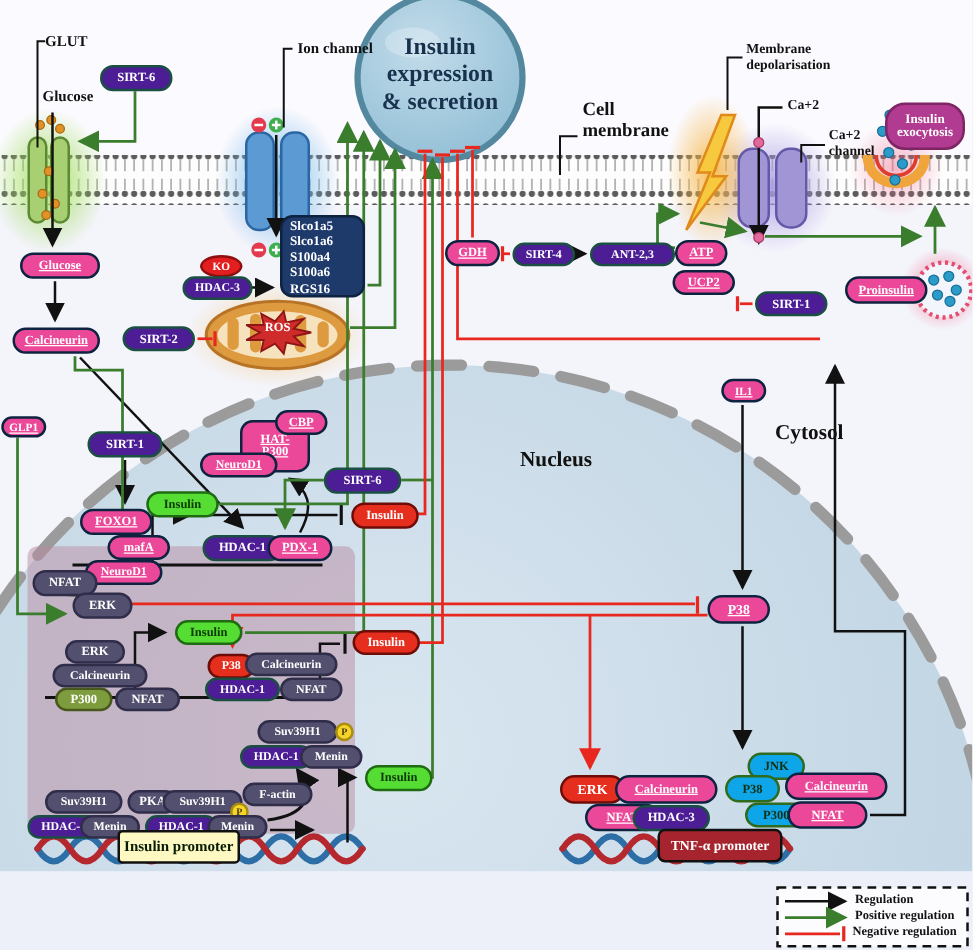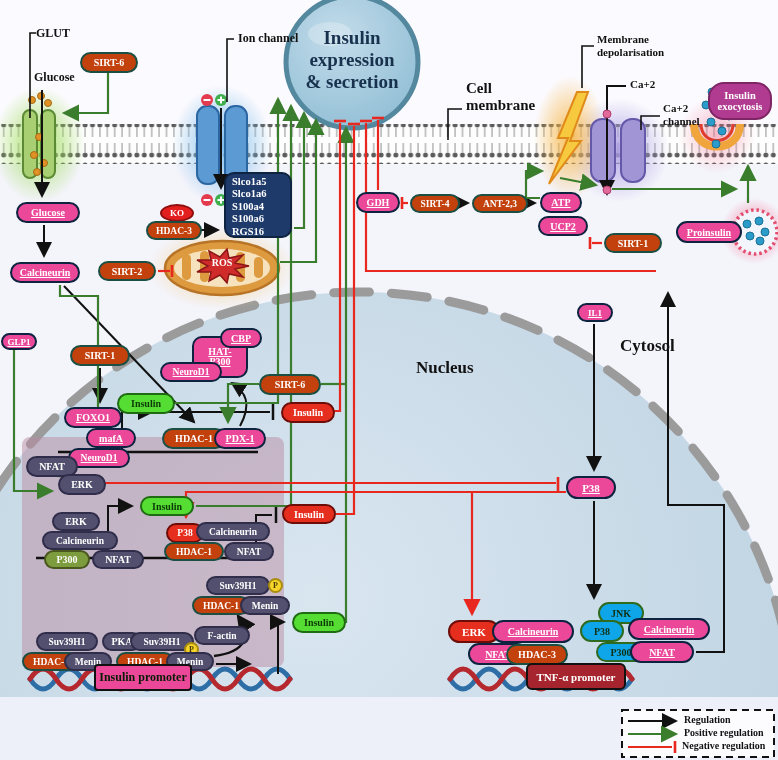--- a/index.html
+++ b/index.html
@@ -4,29 +4,29 @@
 <style>
   html,body{margin:0;padding:0;background:#eef0f8;}
   .stage{position:relative;width:778px;height:760px;overflow:hidden;
          font-family:"Liberation Serif","DejaVu Serif",serif;background:#fbfafe;}
   svg.layer{position:absolute;left:0;top:0;}
   .pill{position:absolute;display:flex;align-items:center;justify-content:center;
         box-sizing:border-box;border-radius:12px;border:2px solid #0e2340;
         font-weight:bold;font-size:10px;color:#fff;white-space:nowrap;z-index:3;}
   .navy{background:#ec4899;border-color:#0e2340;text-decoration:underline;}
   .slate{background:#52506e;border-color:#2f2d4a;}
-  .teal{background:#c2410c;border-color:#1b4f44;}
+  .teal{background:#4c1d95;border-color:#1b4f44;}
   .greenpill{background:#55dd33;border-color:#1e6b12;color:#0c3a06;}
   .redpill{background:#e62e1f;border-color:#6e0d07;color:#fff;}
   .olive{background:#7d9c3d;border-color:#49581f;color:#fff;}
   .tnfgreen{background:#0ea5e9;border-color:#2f6b1f;color:#103012;}
   .magenta{background:#b13b90;border-color:#7e2565;}
   .kored{background:#e31e1e;border-color:#8e0f0f;border-radius:50%;}
   .pcirc{background:#f6d42a;border-color:#a98d0e;color:#4a3b06;border-radius:50%;}
-  .promoGreen{background:#ec4899;border-color:#111;color:#081c05;border-radius:4px;}
+  .promoGreen{background:#fef9c3;border-color:#111;color:#081c05;border-radius:4px;}
   .promoRed{background:#a6242e;border-color:#111;color:#fff;border-radius:6px;}
   .boxy{border-radius:10px;}
   .multiline{white-space:pre-line;text-align:center;line-height:1.05;}
   .lbl{position:absolute;font-weight:bold;color:#111;z-index:3;white-space:nowrap;}
   .mlbl{white-space:pre-line;line-height:1.15;}
   .slcoBox{position:absolute;left:224px;top:172px;width:68px;height:66px;z-index:3;
            background:#1d3a6b;border:2px solid #0e2340;border-radius:10px;color:#fff;
            font-weight:bold;font-size:10.5px;line-height:12.4px;padding:2px 0 0 6px;box-sizing:border-box;}
   .circleTxt{position:absolute;left:282px;top:27px;width:140px;z-index:3;text-align:center;
              font-weight:bold;font-size:19px;line-height:22px;color:#18324e;white-space:pre-line;}
@@ -316,21 +316,21 @@
   <div>Slco1a5</div>
   <div>Slco1a6</div>
   <div>S100a4</div>
   <div>S100a6</div>
   <div>RGS16</div>
 </div>
 <div class="pill teal" style="left:98px;top:261px;width:58px;height:20px">SIRT-2</div>
 
 <div class="pill navy" style="left:356px;top:192px;width:44px;height:21px">GDH</div>
 <div class="pill teal" style="left:410px;top:194px;width:50px;height:19px;font-size:9.5px">SIRT-4</div>
-<div class="pill teal" style="left:472px;top:194px;width:56px;height:19px;font-size:9.5px">ANT-2,3</div>
+<div class="pill teal" style="left:472px;top:194px;width:68px;height:19px;font-size:9.5px">ANT-2,3</div>
 <div class="pill navy" style="left:540px;top:192px;width:42px;height:21px">ATP</div>
 <div class="pill navy" style="left:538px;top:216px;width:50px;height:20px">UCP2</div>
 <div class="pill teal" style="left:604px;top:233px;width:58px;height:20px">SIRT-1</div>
 <div class="pill navy" style="left:676px;top:221px;width:66px;height:22px">Proinsulin</div>
 <div class="pill magenta multiline" style="left:708px;top:82px;width:64px;height:38px;font-size:10.5px;border-radius:16px">Insulin
 exocytosis</div>
 
 <div class="pill navy" style="left:577px;top:303px;width:36px;height:19px;font-size:9px">IL1</div>
 <div class="pill navy" style="left:566px;top:476px;width:50px;height:23px;font-size:11px">P38</div>
 <div class="pill teal" style="left:70px;top:345px;width:60px;height:21px">SIRT-1</div>

